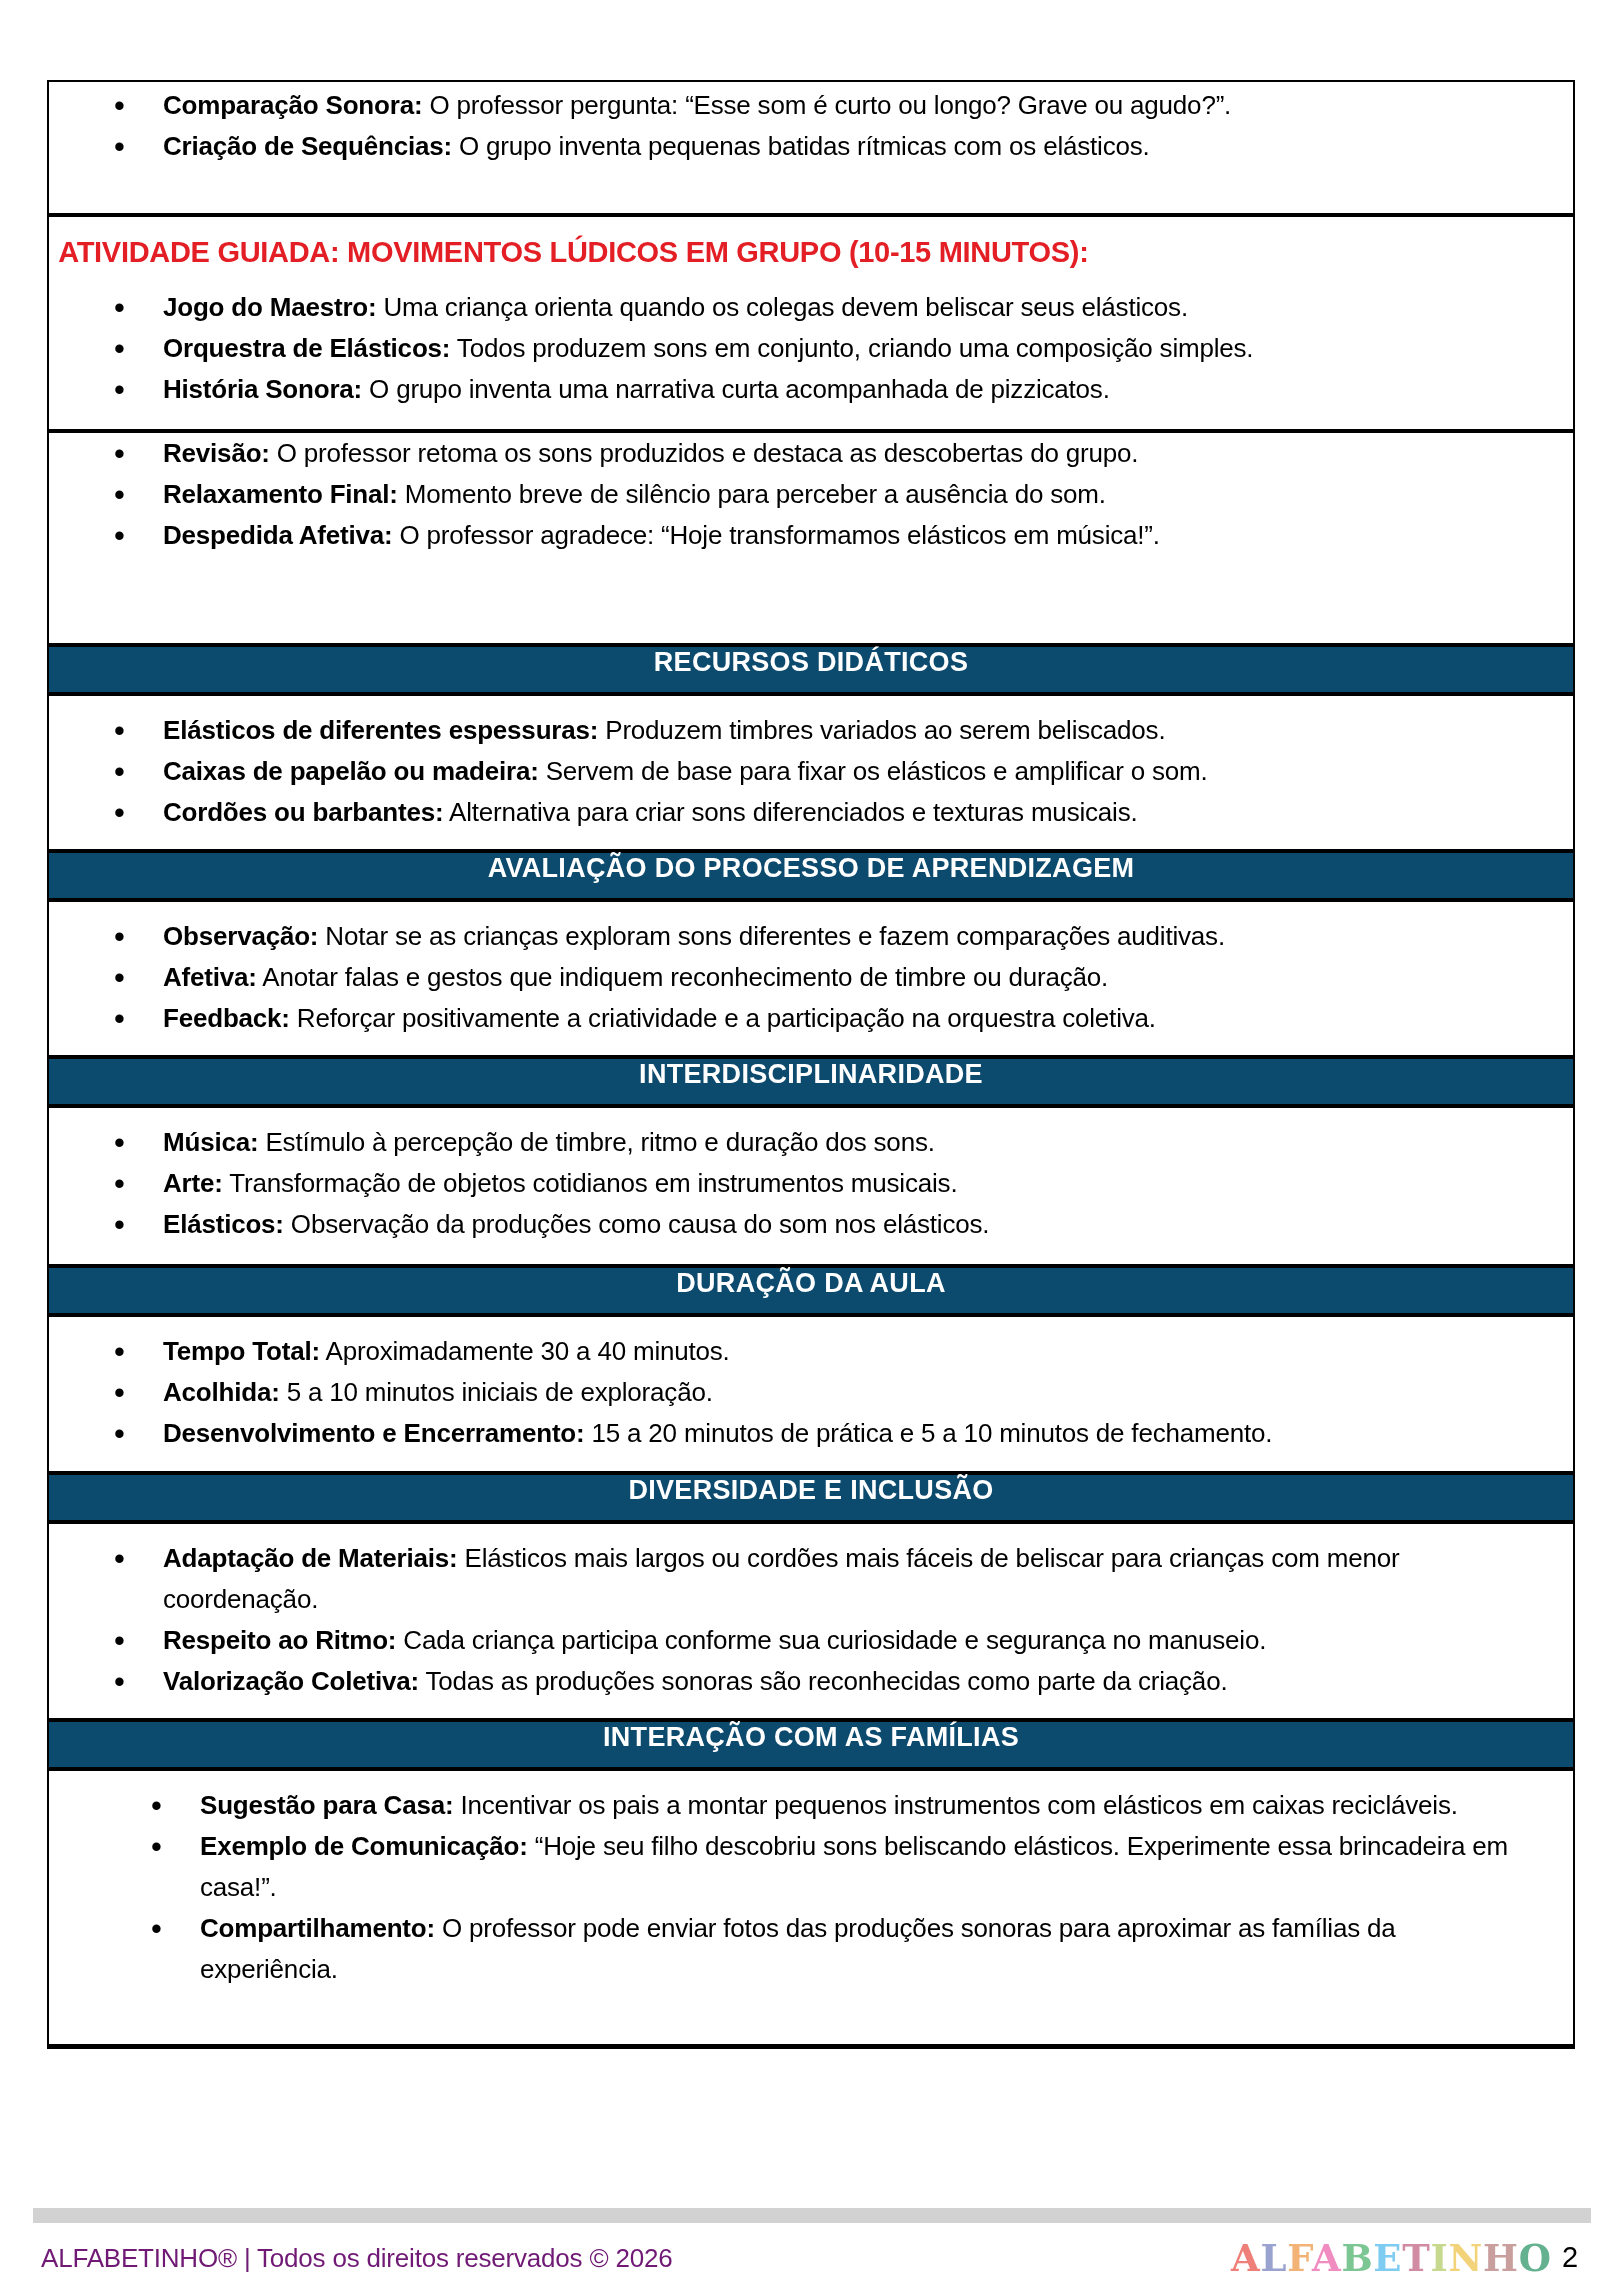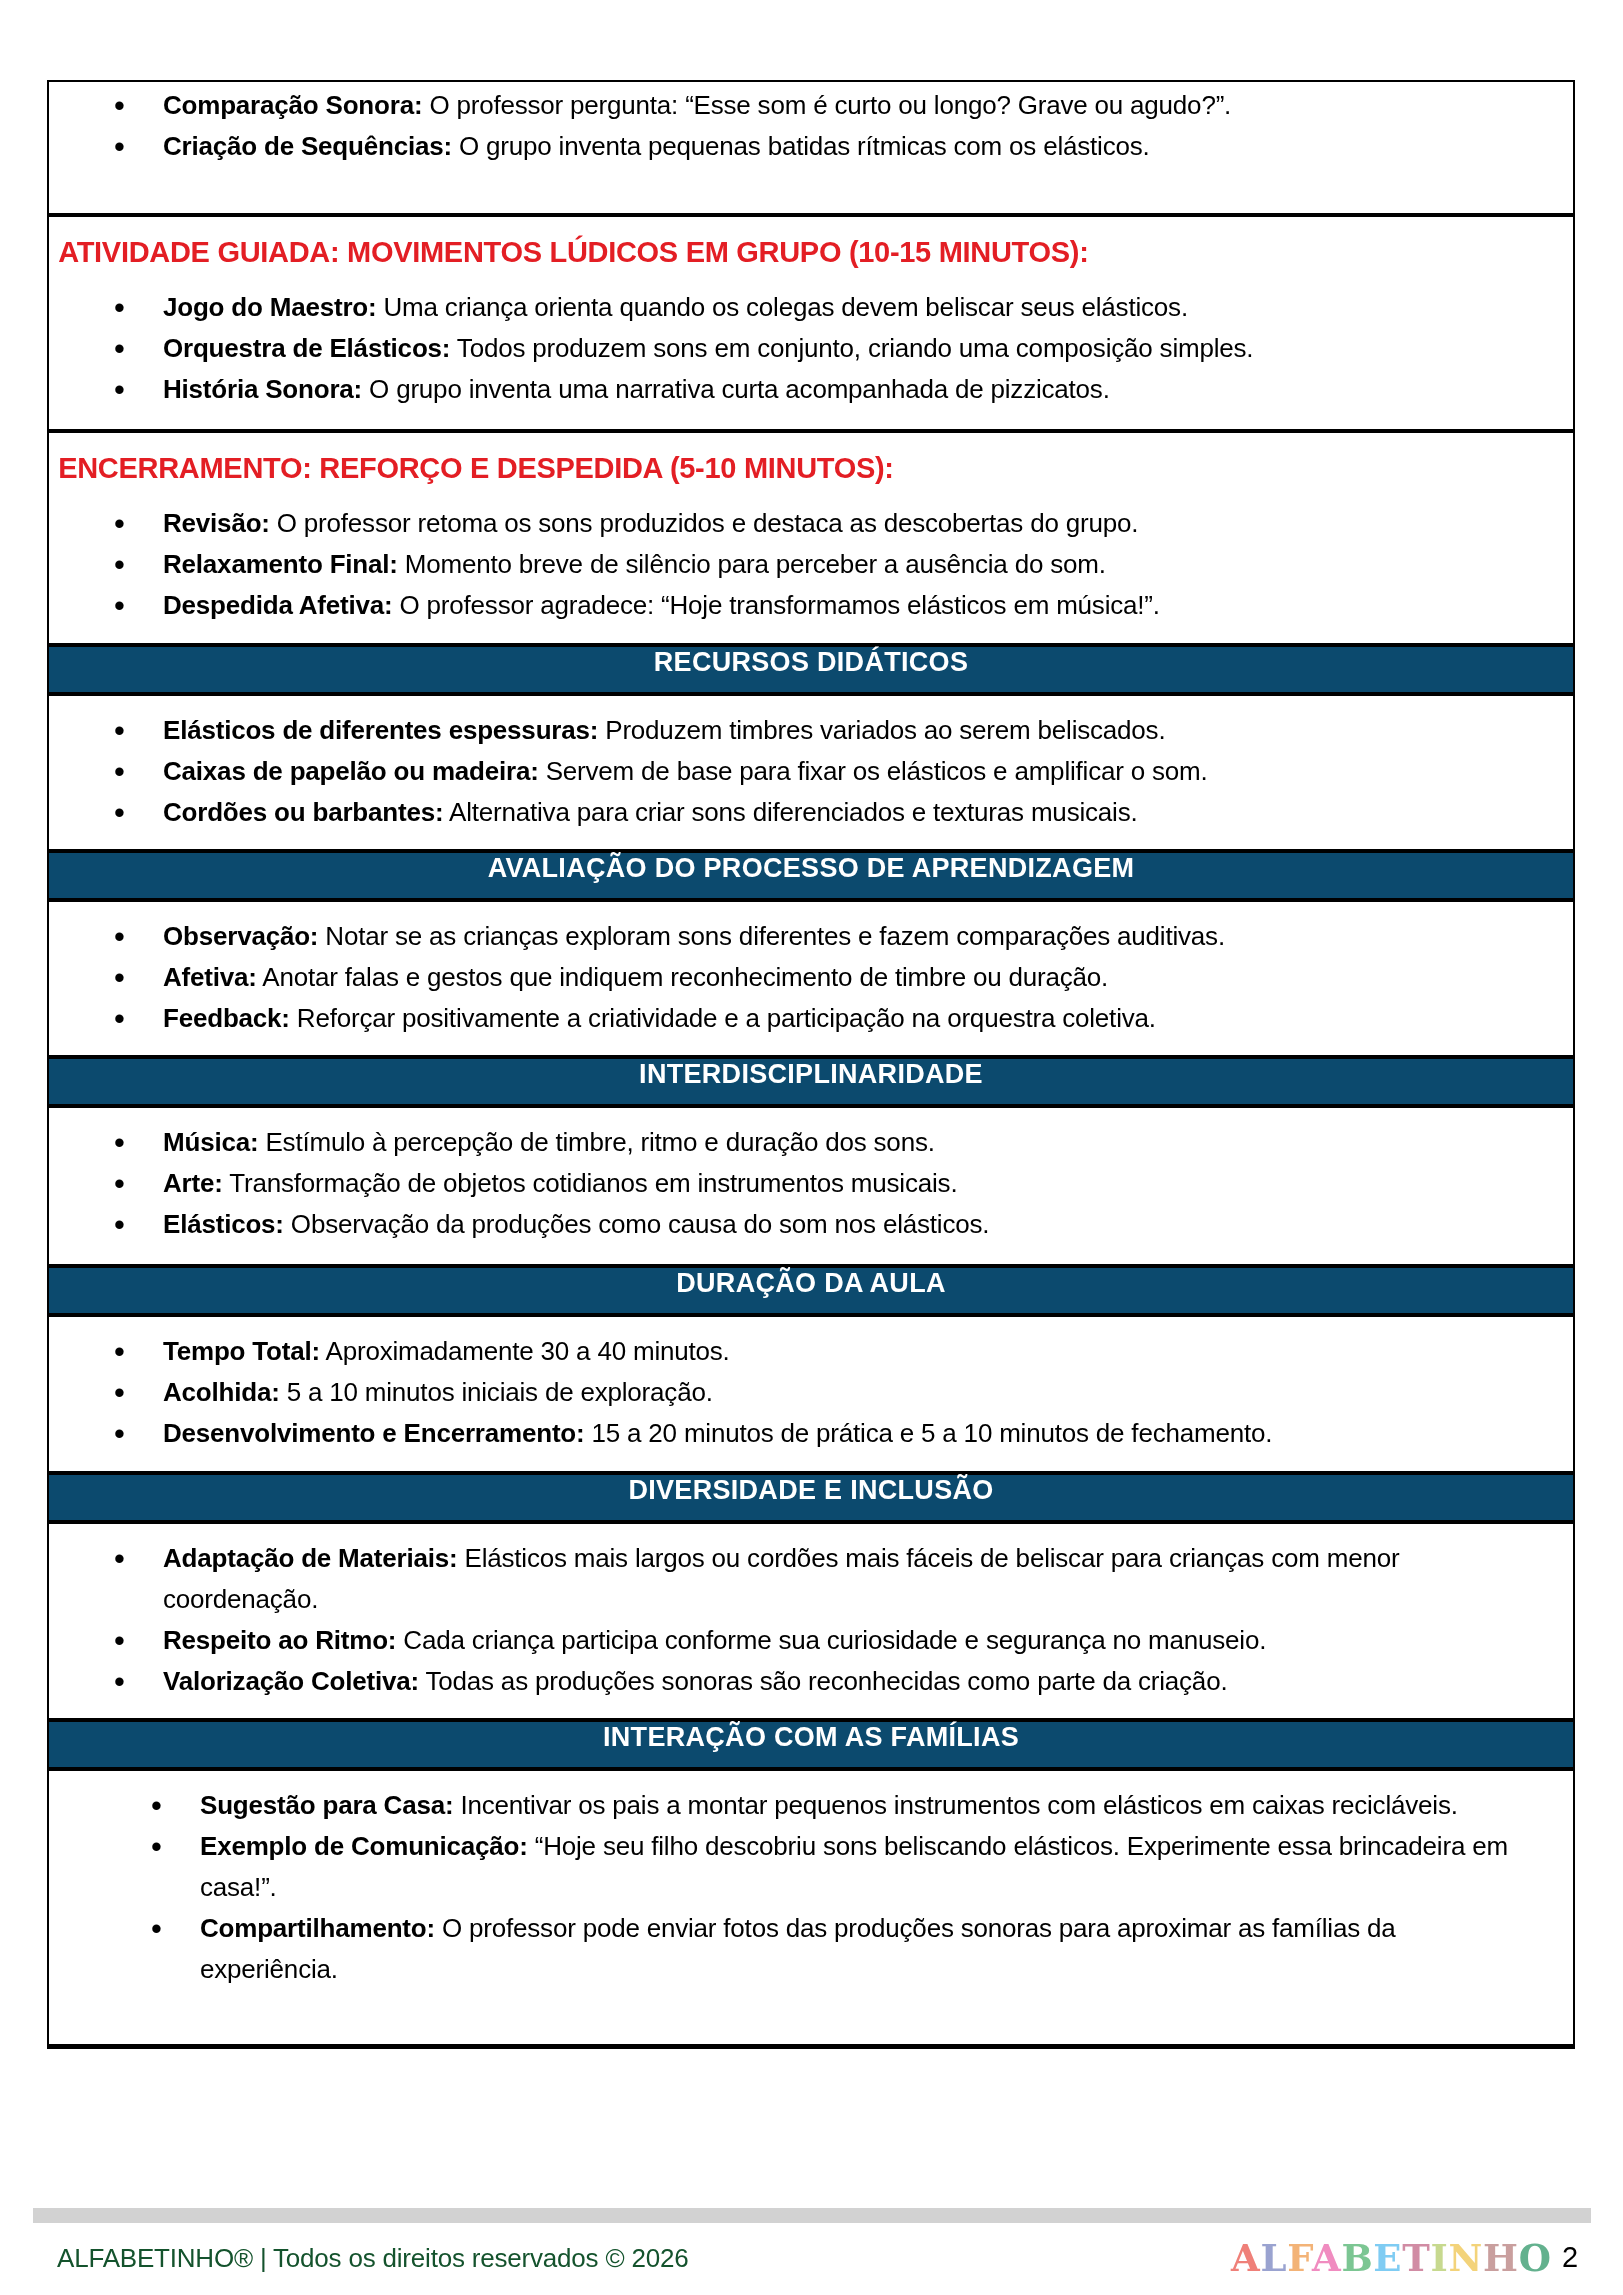--- a/index.html
+++ b/index.html
@@ -63,22 +63,22 @@
   }
   ul.bullets .b{font-weight:bold;}
   .footer-bar{
     position:absolute;
     left:33px;top:2208px;
     width:1558px;height:15px;
     background:#d2d2d2;
   }
   .footer-copy{
     position:absolute;
-    left:57px;top:2243px;
-    font-size:26px;color:#14532d;
+    left:41px;top:2243px;
+    font-size:26px;color:#701a75;
     letter-spacing:-0.2px;
   }
   .logo{
     position:absolute;
     left:1231px;top:2239px;
     font-family:"DejaVu Serif","Liberation Serif",serif;
     font-weight:bold;
     font-size:37px;line-height:39px;
     letter-spacing:0.7px;
     white-space:nowrap;
@@ -121,21 +121,20 @@
           <span class="t">Todos produzem sons em conjunto, criando uma composição simples.</span>
         </li>
         <li>
           <span class="b">História Sonora:</span>
           <span class="t">O grupo inventa uma narrativa curta acompanhada de pizzicatos.</span>
         </li>
       </ul>
     </section>
 
     <section class="row h327">
-      <h2 class="red-heading">ENCERRAMENTO: REFORÇO E DESPEDIDA (5-10 MINUTOS):</h2>
       <ul class="bullets">
         <li>
           <span class="b">Revisão:</span>
           <span class="t">O professor retoma os sons produzidos e destaca as descobertas do grupo.</span>
         </li>
         <li>
           <span class="b">Relaxamento Final:</span>
           <span class="t">Momento breve de silêncio para perceber a ausência do som.</span>
         </li>
         <li>

